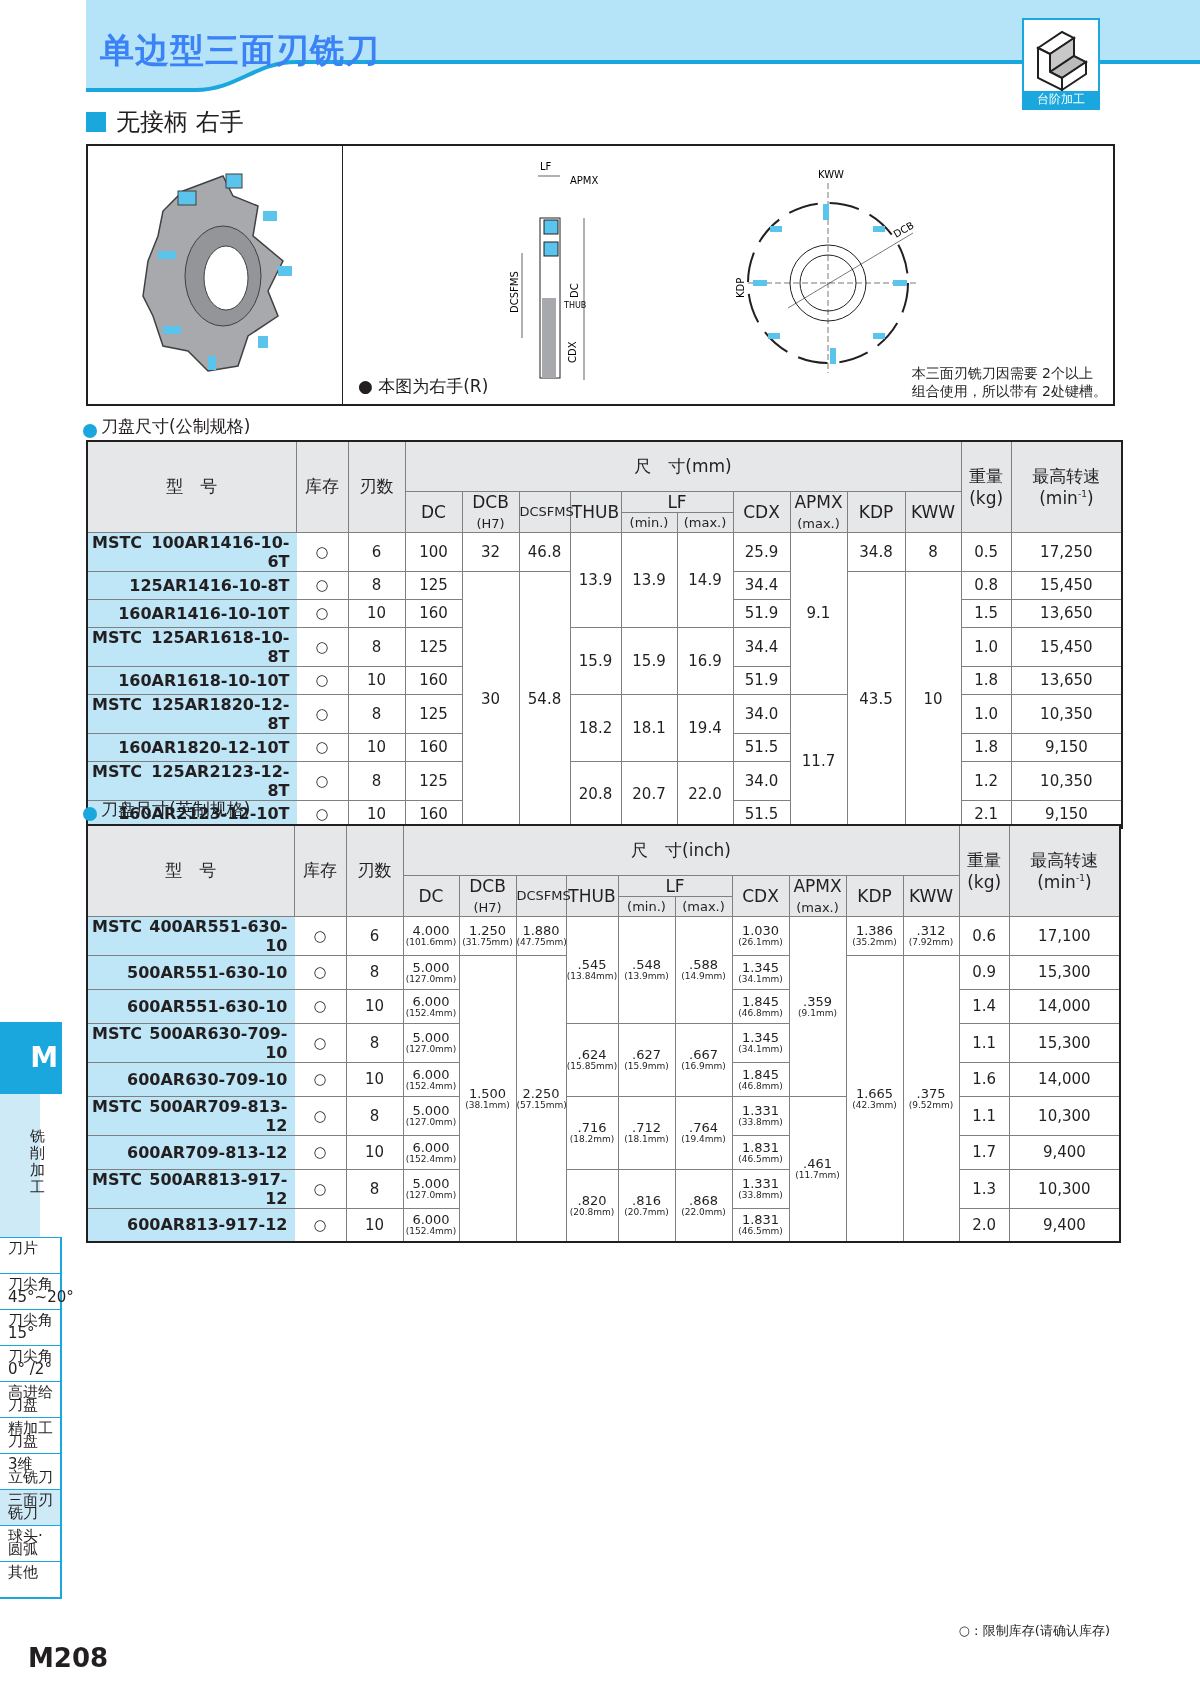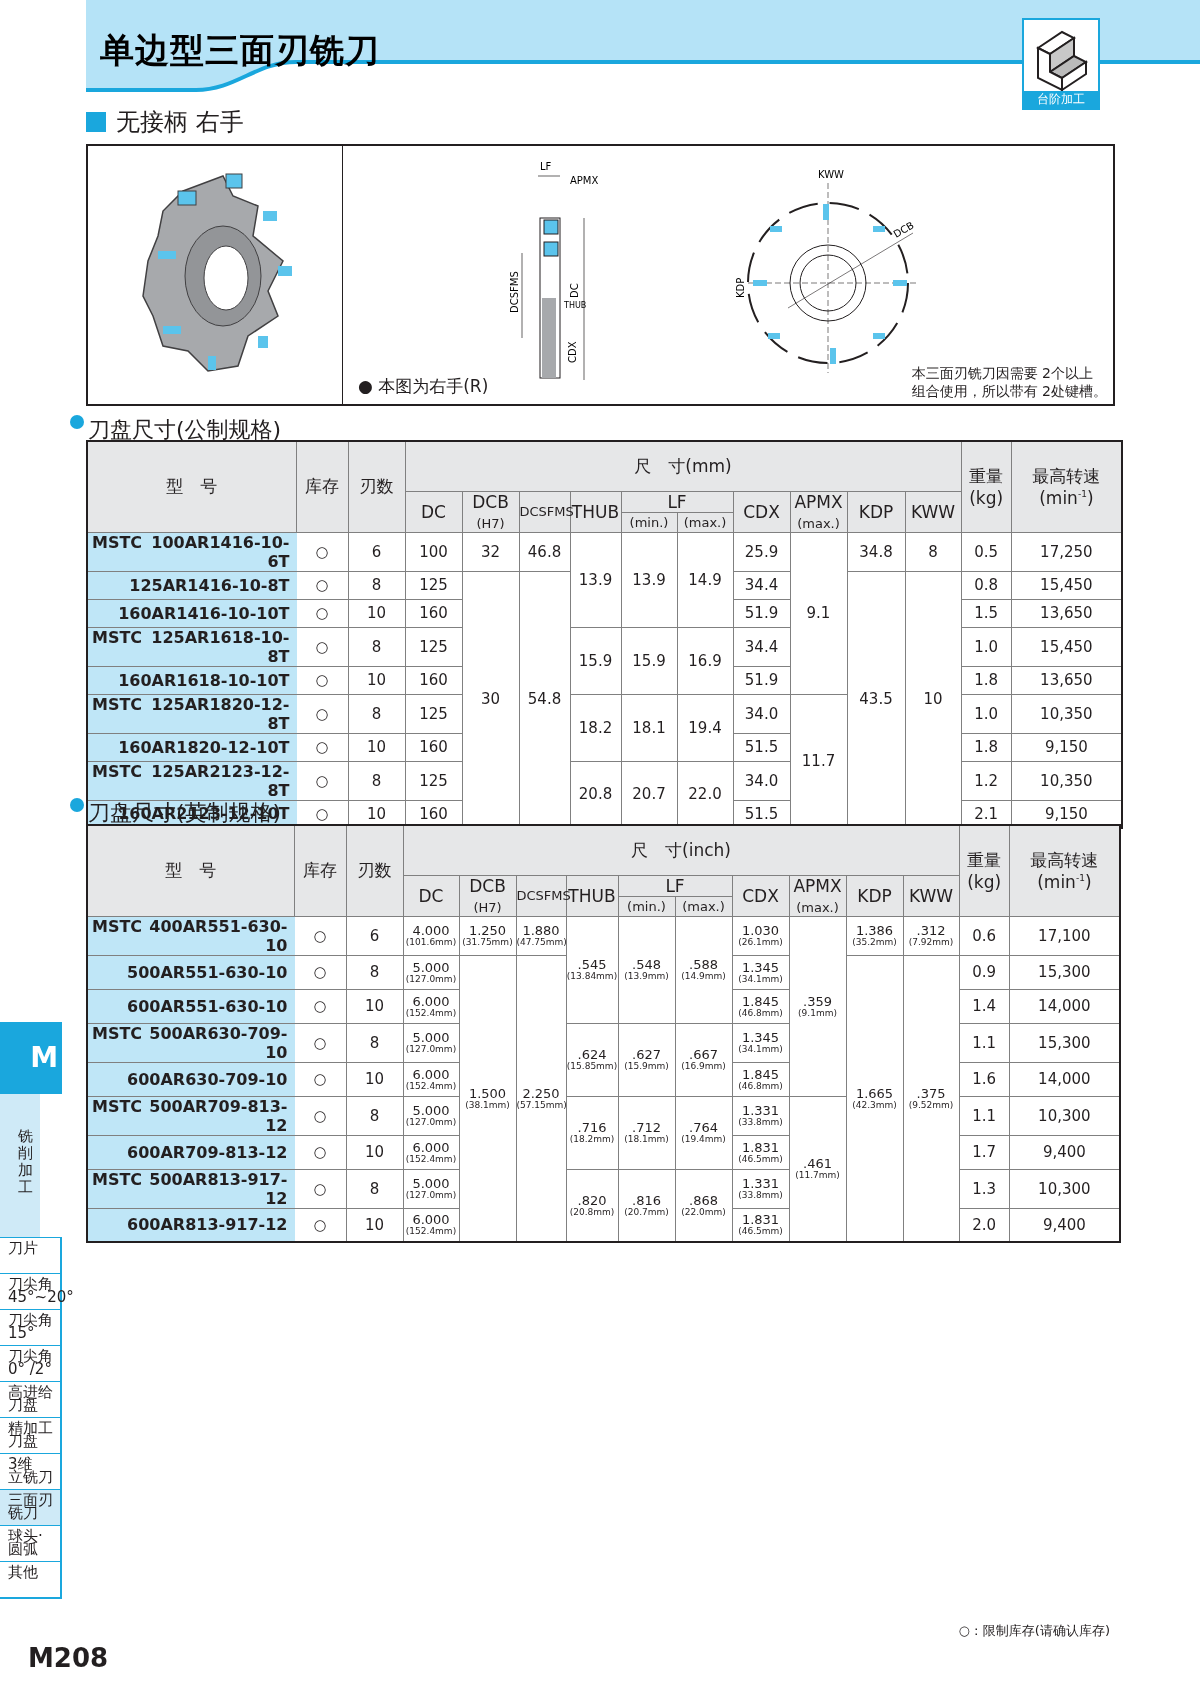--- a/index.html
+++ b/index.html
@@ -1,41 +1,41 @@
 <!DOCTYPE html>
 <html><head>
 <meta charset="utf-8">
 <style>
 *{box-sizing:border-box;margin:0;padding:0}
 body{width:1200px;height:1697px;background:#fff;position:relative;font-family:"DejaVu Sans",sans-serif;color:#231f20;overflow:hidden}
 .hdr{position:absolute;left:86px;top:0;width:1114px;height:96px}
 .hdr svg{position:absolute;left:0;top:0}
-.title{position:absolute;left:100px;top:28px;font-size:34px;font-weight:bold;letter-spacing:1px;color:#000000}
+.title{position:absolute;left:100px;top:28px;font-size:34px;font-weight:bold;letter-spacing:1px;color:#3b82f6}
 .badge{position:absolute;left:1022px;top:18px;width:78px;height:92px;border:2px solid #1aa7dd;background:#fff}
 .badge .lbl{position:absolute;left:0;bottom:0;width:100%;height:17px;background:#1aa7dd;color:#fff;font-size:12px;text-align:center;line-height:17px}
 .sub{position:absolute;left:86px;top:106px;font-size:24px;display:flex;align-items:center}
 .sub .sq{width:20px;height:20px;background:#1aa7dd;margin-right:10px}
 .imgbox{position:absolute;left:86px;top:144px;width:1029px;height:262px;border:2px solid #231f20}
 .imgbox .divider{position:absolute;left:254px;top:0;bottom:0;border-left:1.5px solid #231f20}
 .note-r{position:absolute;left:270px;bottom:6px;font-size:17px}
 .note-cn{position:absolute;right:6px;bottom:4px;font-size:14px;line-height:18px;text-align:left}
-.sec{position:absolute;left:70px;font-size:22px;display:flex;align-items:flex-start}
+.sec{position:absolute;left:83px;font-size:17px;display:flex;align-items:flex-end}
 .sec .dot{width:14px;height:14px;border-radius:50%;background:#1aa7dd;margin-right:4px}
 table{position:absolute;left:86px;border-collapse:collapse;width:1029px;table-layout:fixed;border:2px solid #231f20}
 td,th{border:1px solid #808080;text-align:center;font-size:15px;font-weight:normal;color:#231f20;padding:0;vertical-align:middle}
 th{background:#e6e7e8;font-size:17px}
 th.s{font-size:13px;line-height:13px}
 td.m{background:#bfe6f7;font-weight:bold;font-size:16px;text-align:right;padding-right:6px;border-color:#bfe6f7;border-bottom:1px solid #808080}
 td.m .pre{float:left;padding-left:4px}
 td.sm{font-size:13px;line-height:13px}
 td.sm small{display:block;font-size:9px;line-height:10px}
 .sup{font-size:9px;vertical-align:super}
 .side{position:absolute;left:0;top:1022px;width:62px}
 .side .m{height:72px;background:#1aa7dd;color:#fff;font-size:28px;font-weight:bold;text-align:right;padding-right:4px;line-height:72px}
-.side .mill{height:143px;background:#cfeaf7;font-size:15px;line-height:17px;padding:34px 0 0 18px;width:40px}
+.side .mill{height:143px;background:#cfeaf7;font-size:15px;line-height:17px;padding:34px 0 0 30px;width:40px}
 .side .items{width:62px;border-right:2px solid #1aa7dd;border-bottom:2px solid #1aa7dd}
 .side .it{height:36px;border-top:1px solid #1aa7dd;font-size:15px;line-height:13px;padding:4px 4px 0 8px;text-align:left}
 .side .it.act{background:#cfeaf7}
 .legend{position:absolute;right:90px;top:1622px;font-size:13px}
 .page{position:absolute;left:28px;top:1643px;font-size:26px;font-weight:bold}
 </style>
 </head>
 <body>
 
 <div class="hdr">

